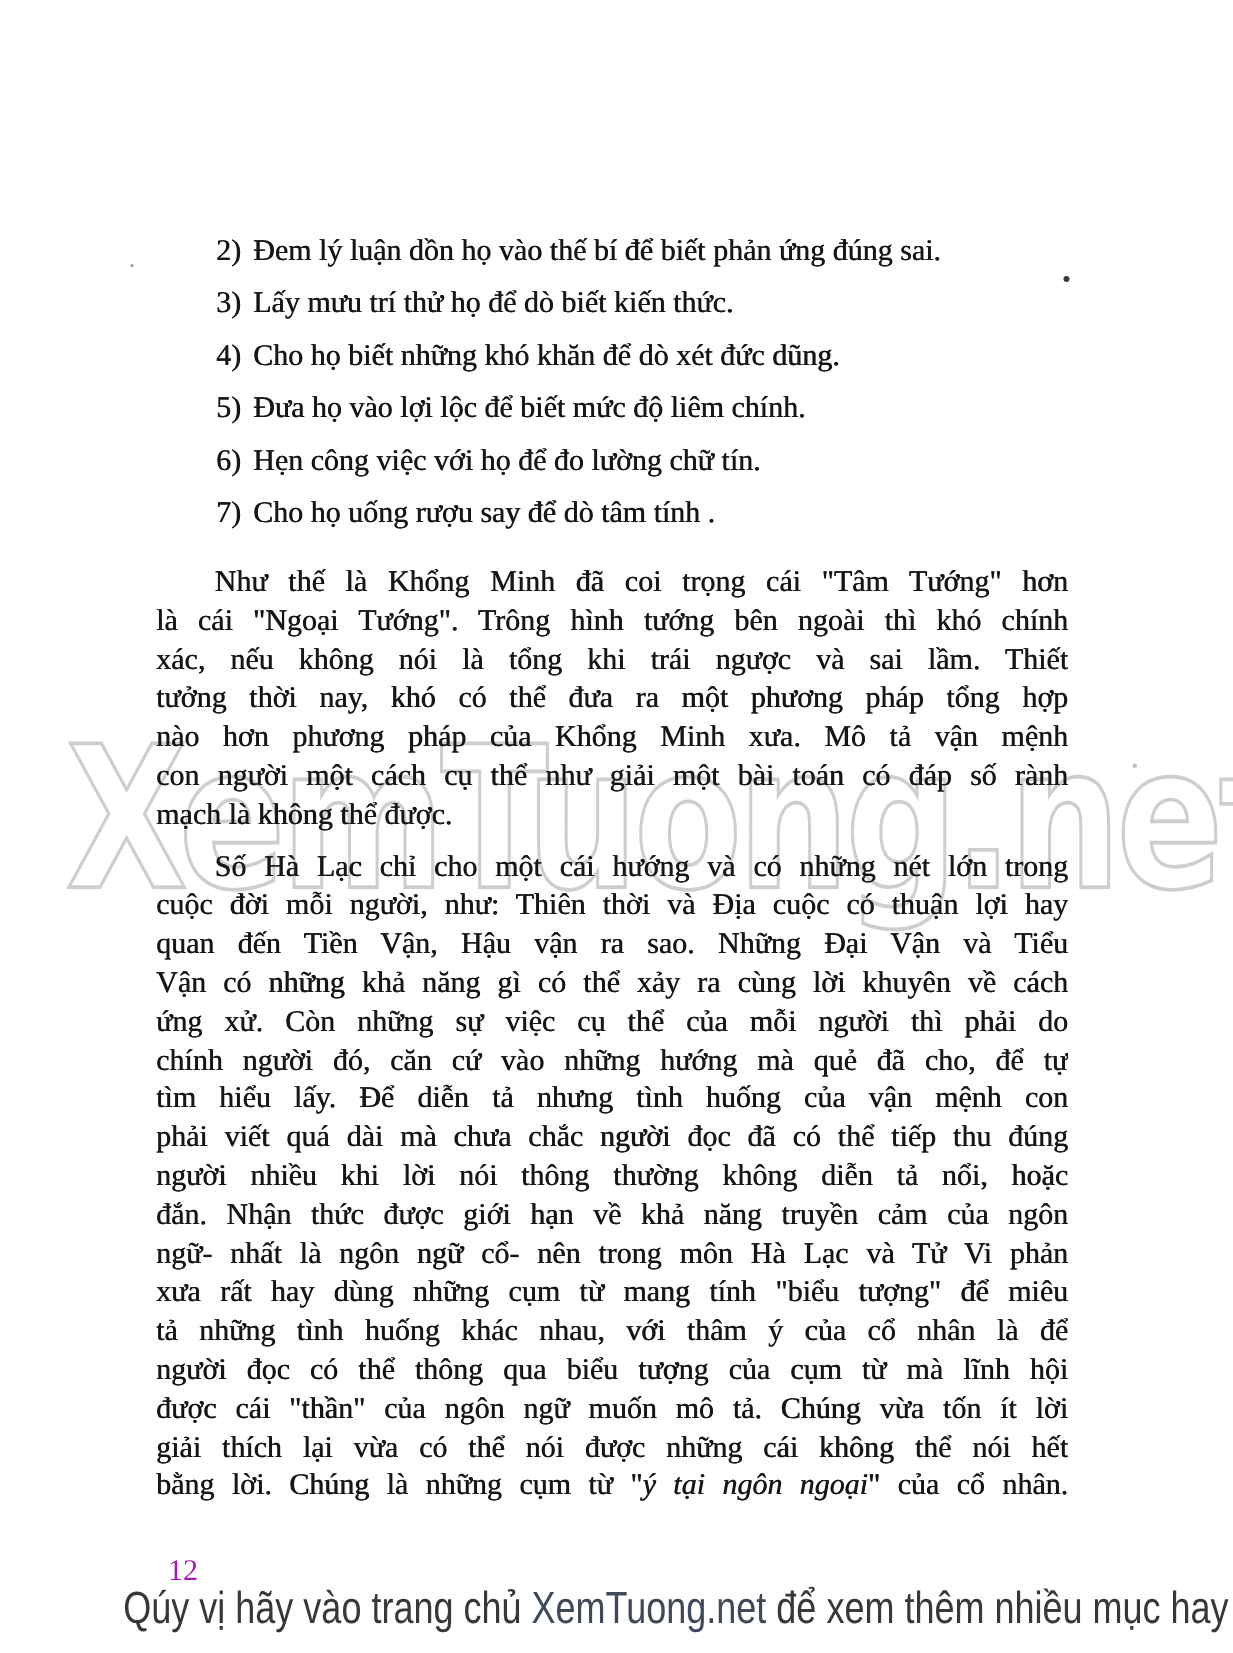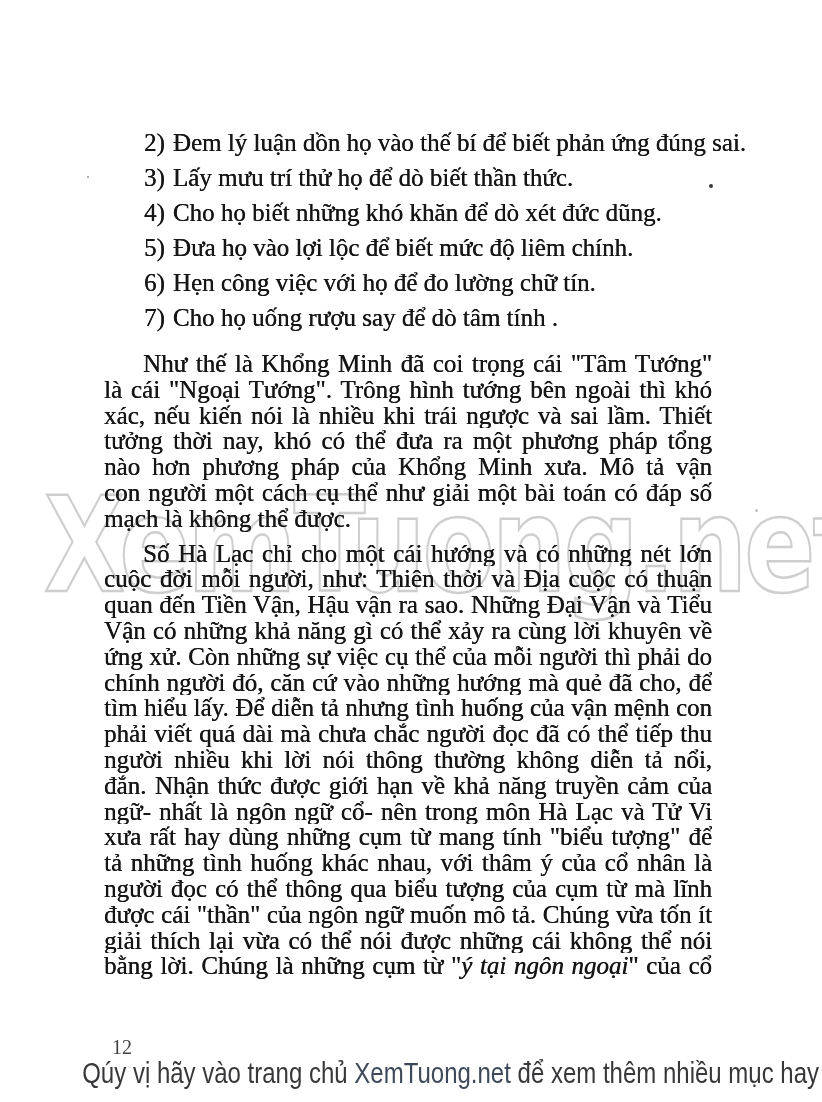--- a/index.html
+++ b/index.html
@@ -28,24 +28,24 @@
     -webkit-text-stroke: 2px #c9c9c9;
     transform: scaleY(1.25);
     transform-origin: top left;
     opacity: 0.9;
     user-select: none;
   }
 
   .content {
     position: absolute;
     left: 104px;
-    top: 125px;
+    top: 150px;
     width: 608px;
     z-index: 2;
-    font-size: 25px;
+    font-size: 20px;
     text-shadow: 0.35px 0 0 #161616; 
   }
 
   .list { padding-left: 40px; }
   .li { height: 35px; line-height: 35px; white-space: nowrap; }
   .li .num { display: inline-block; margin-right: 8px; }
 
   .para { margin-top: 16px; }
   .para.second { margin-top: 9px; }
   .ln {
@@ -58,21 +58,21 @@
   .ln.first { text-indent: 39px; }
   .ln.short-last { text-align: left; text-align-last: left; }
   .italic { font-style: italic; }
 
   .pagenum {
     position: absolute;
     left: 112px;
     top: 1036px;
     z-index: 2;
     font-size: 20px;
-    color: #404040;
+    color: #a21caf;
   }
 
   .footer {
     position: absolute;
     left: 0;
     top: 1056px;
     width: 822px;
     z-index: 2;
     text-align: center;
     white-space: nowrap;
@@ -100,40 +100,40 @@
   <div class="speck s2"></div>
   <div class="speck s3"></div>
 
   <div class="content">
 
     <div class="list">
       <div class="li">
         <span class="num">2)</span><span>Đem lý luận dồn họ vào thế bí để biết phản ứng đúng sai.</span>
       </div>
       <div class="li">
-        <span class="num">3)</span><span>Lấy mưu trí thử họ để dò biết thần thức.</span>
+        <span class="num">3)</span><span>Lấy mưu trí thử họ để dò biết kiến thức.</span>
       </div>
       <div class="li">
         <span class="num">4)</span><span>Cho họ biết những khó khăn để dò xét đức dũng.</span>
       </div>
       <div class="li">
         <span class="num">5)</span><span>Đưa họ vào lợi lộc để biết mức độ liêm chính.</span>
       </div>
       <div class="li">
         <span class="num">6)</span><span>Hẹn công việc với họ để đo lường chữ tín.</span>
       </div>
       <div class="li">
         <span class="num">7)</span><span>Cho họ uống rượu say để dò tâm tính .</span>
       </div>
     </div>
 
     <div class="para first-para">
       <div class="ln first">Như thế là Khổng Minh đã coi trọng cái "Tâm Tướng" hơn</div>
       <div class="ln">là cái "Ngoại Tướng". Trông hình tướng bên ngoài thì khó chính</div>
-      <div class="ln">xác, nếu kiến nói là nhiều khi trái ngược và sai lầm. Thiết</div>
+      <div class="ln">xác, nếu không nói là tổng khi trái ngược và sai lầm. Thiết</div>
       <div class="ln">tưởng thời nay, khó có thể đưa ra một phương pháp tổng hợp</div>
       <div class="ln">nào hơn phương pháp của Khổng Minh xưa. Mô tả vận mệnh</div>
       <div class="ln">con người một cách cụ thể như giải một bài toán có đáp số rành</div>
       <div class="ln short-last">mạch là không thể được.</div>
     </div>
 
     <div class="para second">
       <div class="ln first">Số Hà Lạc chỉ cho một cái hướng và có những nét lớn trong</div>
       <div class="ln">cuộc đời mỗi người, như: Thiên thời và Địa cuộc có thuận lợi hay</div>
       <div class="ln">quan đến Tiền Vận, Hậu vận ra sao. Những Đại Vận và Tiểu</div>

